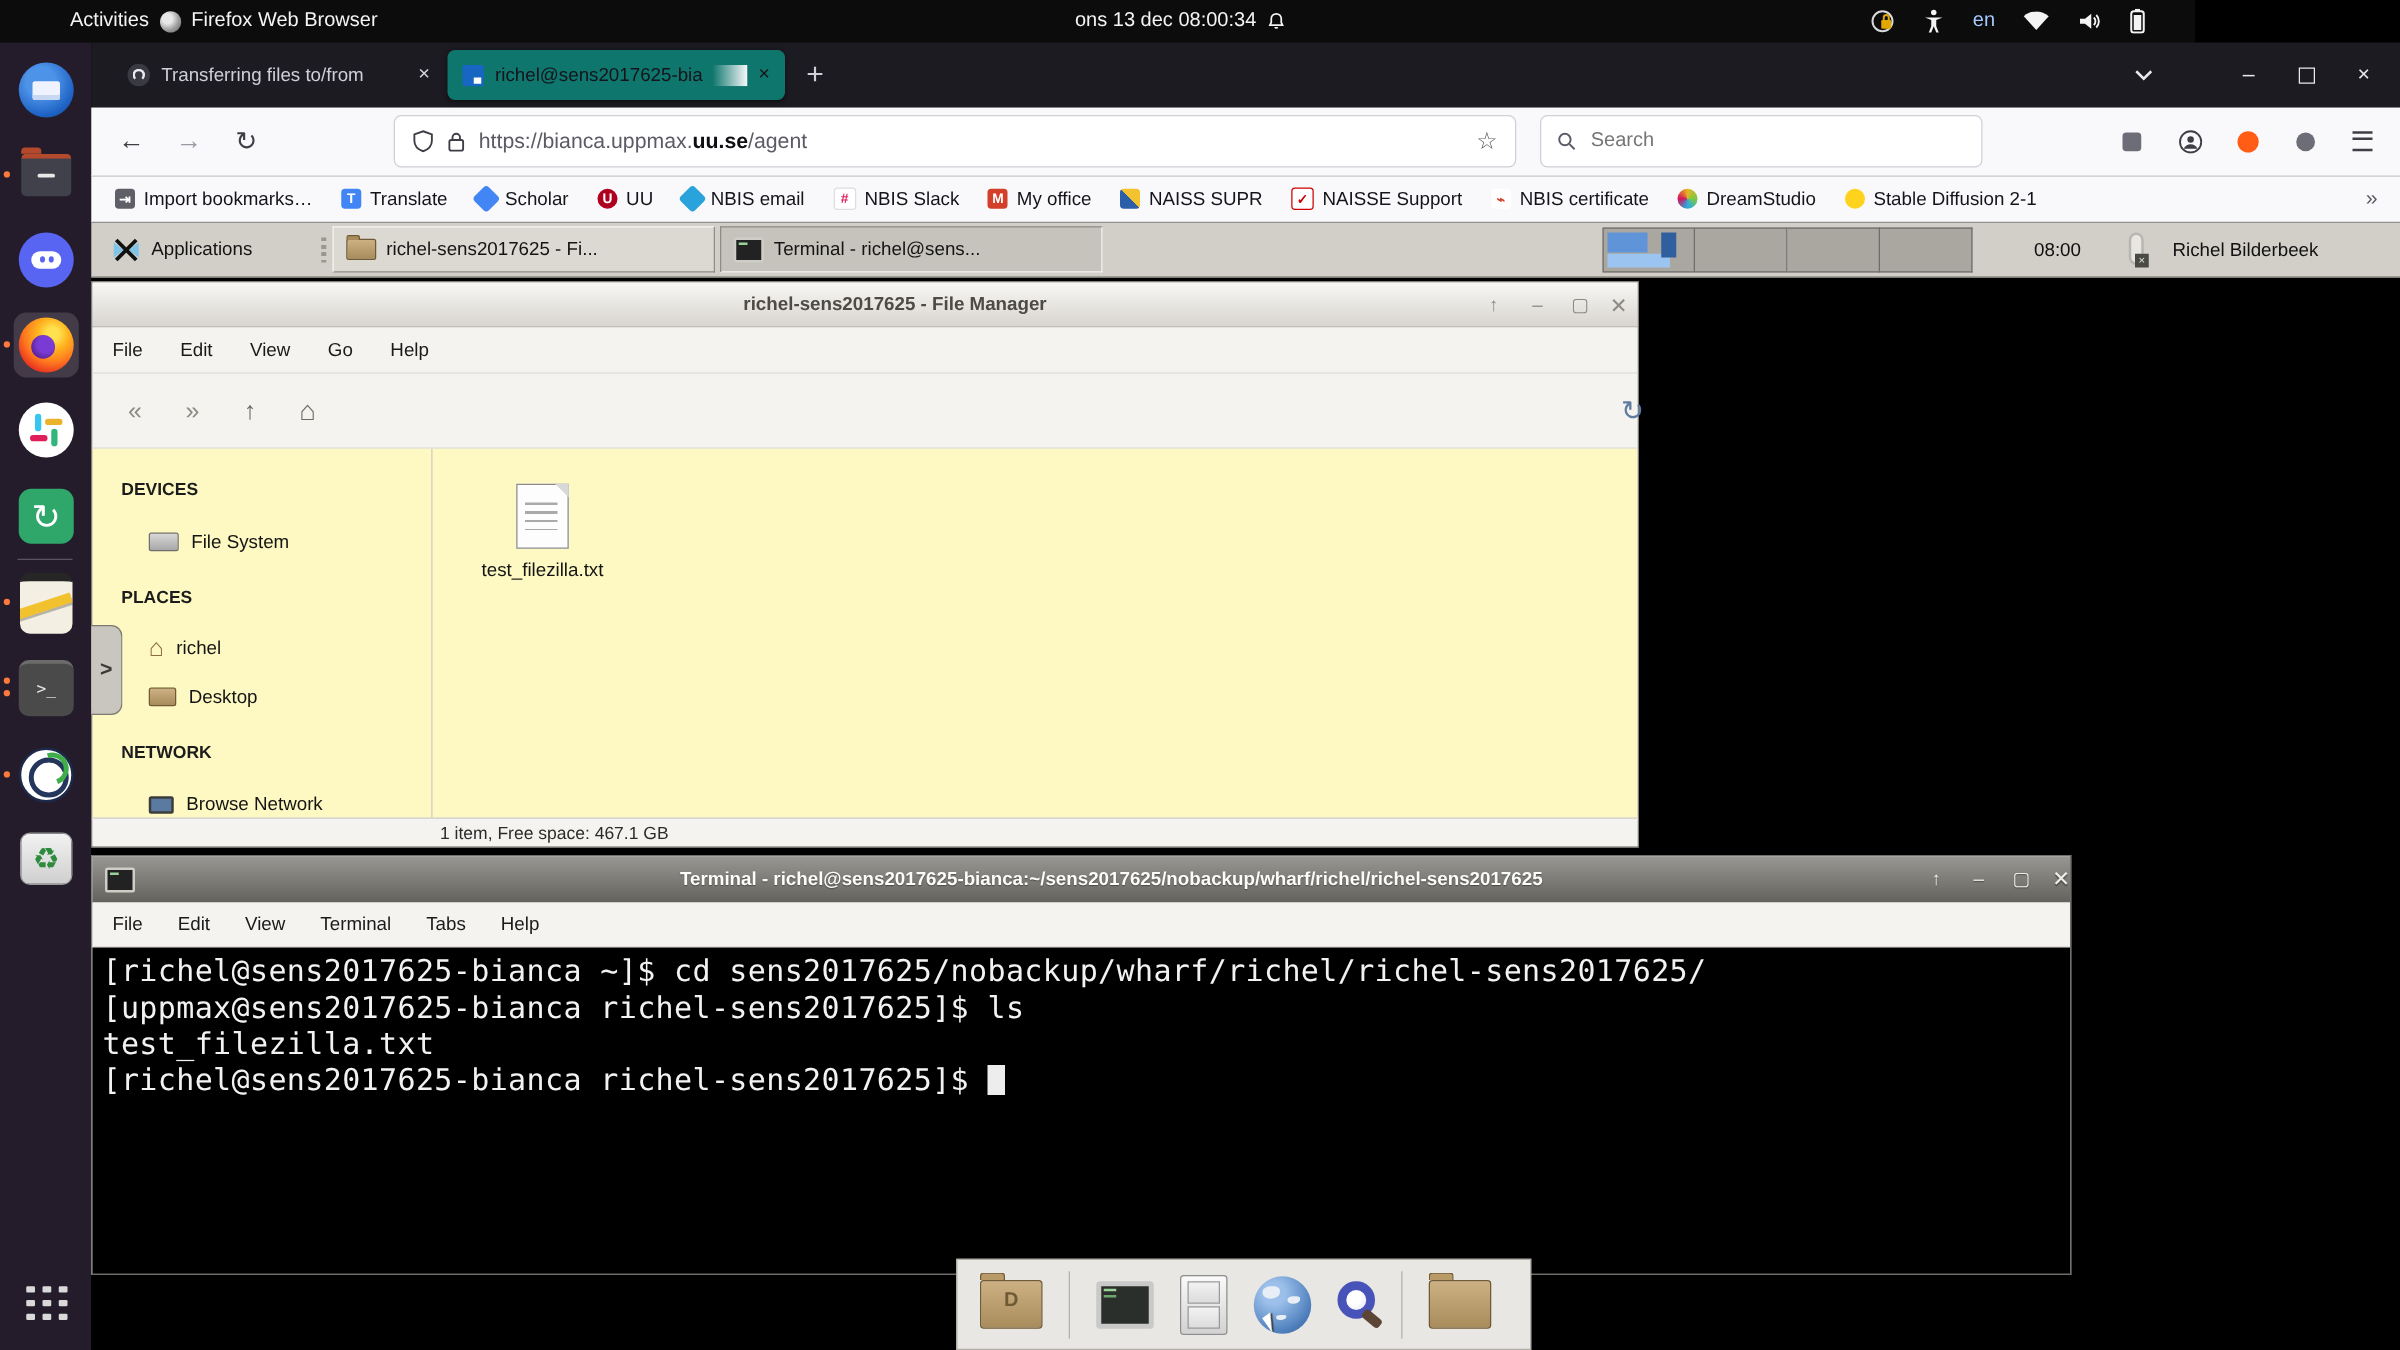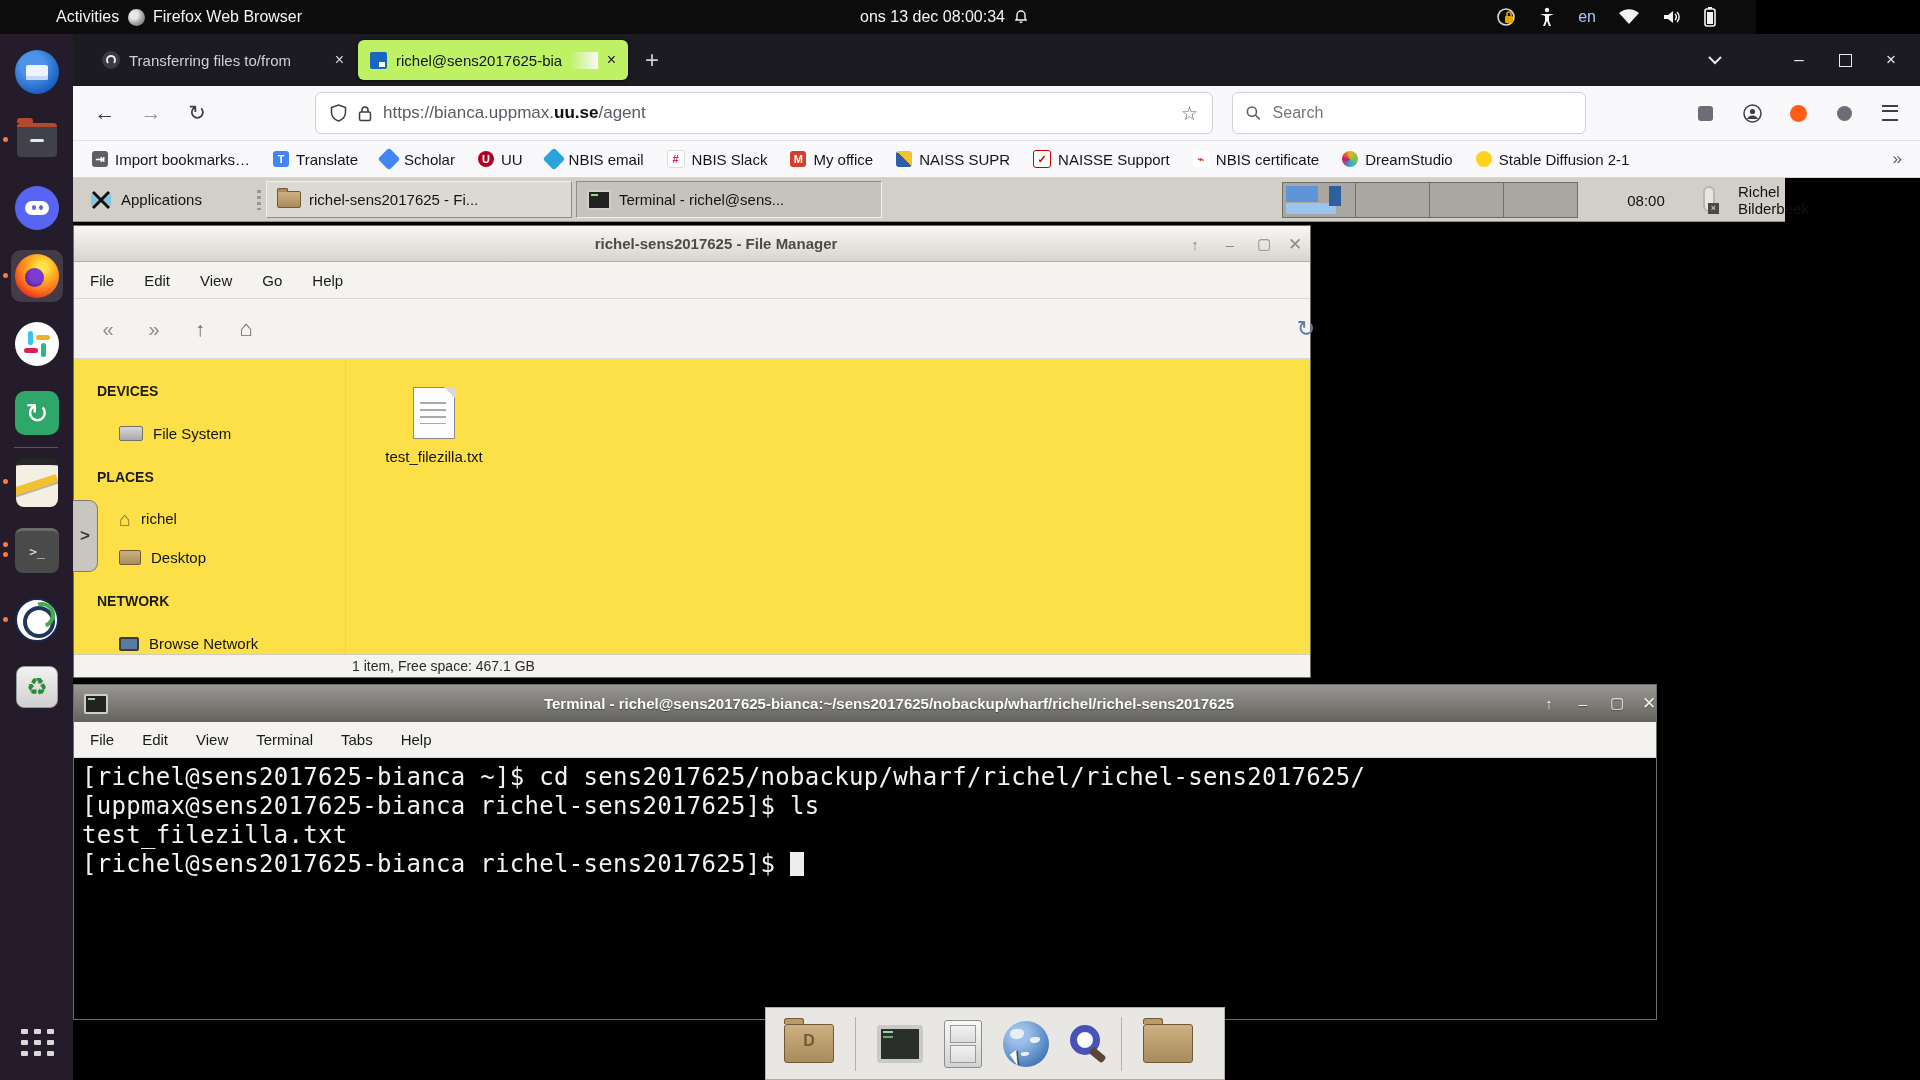--- a/index.html
+++ b/index.html
@@ -44,21 +44,21 @@
   .rings-icon::after{content:"";position:absolute;right:2px;top:2px;width:18px;height:18px;border:4px solid transparent;border-top-color:#3fae49;border-right-color:#3fae49;border-radius:50%;transform:rotate(25deg);}
   .trash-icon{width:40px;height:40px;border-radius:8px;background:linear-gradient(#f2f2f2,#cfcfcf);border:1px solid #9a9a9a;color:#2e8b3d;font-size:24px;display:flex;align-items:center;justify-content:center;}
   .grid-icon{display:grid;grid-template-columns:repeat(3,7px);grid-gap:6px;}
   .grid-icon i{width:7px;height:5px;background:#d9d9d9;border-radius:1px;}
 
   
   #tabstrip{position:absolute;left:73px;top:34px;width:1847px;height:52px;background:#1c1b22;color:#d8d8e0;}
   .tab{position:absolute;top:6px;height:40px;display:flex;align-items:center;gap:9px;padding:0 12px;font-size:15px;border-radius:6px;box-sizing:border-box;}
   #tab1{left:17px;width:266px;}
   #tab1 .title{color:#cfcfd8;}
-  #tab2{left:285px;width:270px;background:#bef264;color:#15141a;box-shadow:0 1px 4px rgba(0,0,0,.5);}
+  #tab2{left:285px;width:270px;background:#0f766e;color:#15141a;box-shadow:0 1px 4px rgba(0,0,0,.5);}
   .tab .title{white-space:nowrap;overflow:hidden;flex:1;position:relative;}
   .tab .fade{position:absolute;right:0;top:0;bottom:0;width:28px;}
   #tab1 .fade{background:linear-gradient(to right,rgba(28,27,34,0),#1c1b22);}
   #tab2 .fade{background:linear-gradient(to right,rgba(249,249,251,0),#f9f9fb);}
   .tab .close{font-size:16px;}
   .fav1{width:18px;height:18px;border-radius:50%;background:#3a3a43;position:relative;flex:none;}
   .fav1::after{content:"";position:absolute;left:4px;top:4px;width:10px;height:10px;border:2px solid #ececf0;border-radius:50%;border-bottom-color:transparent;box-sizing:border-box;}
   .fav2{width:17px;height:17px;flex:none;background:#1766c2;border-radius:2px;position:relative;}
   .fav2::after{content:"";position:absolute;right:2px;bottom:2px;width:6px;height:5px;background:#fff;}
   .newtab{position:absolute;left:572px;top:12px;font-size:24px;color:#cfcfd8;line-height:28px;}
@@ -78,21 +78,21 @@
   .gray-sq{width:15px;height:15px;border-radius:3px;background:#6d6d77;}
   #bookmarksbar{position:absolute;left:73px;top:141px;width:1847px;height:37px;background:#f9f9fb;border-bottom:1px solid #d4d4d8;display:flex;align-items:center;padding-left:19px;gap:23px;font-size:15px;color:#15141a;box-sizing:border-box;}
   .bm{display:flex;align-items:center;gap:7px;white-space:nowrap;}
   .bmi{width:16px;height:16px;border-radius:3px;flex:none;display:flex;align-items:center;justify-content:center;font-size:11px;color:#fff;font-weight:700;}
   #bm-overflow{margin-left:auto;margin-right:20px;color:#5b5b66;font-size:17px;letter-spacing:-2px;}
 
   
   #remote{position:absolute;left:73px;top:178px;width:1847px;height:902px;background:#000;}
 
   
-  #xtaskbar{position:absolute;left:0;top:0;width:1712px;height:44px;background:#d2cfc8;border-bottom:1px solid #8f8c85;box-sizing:border-box;}
+  #xtaskbar{position:absolute;left:0;top:0;width:1847px;height:44px;background:#d2cfc8;border-bottom:1px solid #8f8c85;box-sizing:border-box;}
   .xbtn{position:absolute;top:3px;height:37px;display:flex;align-items:center;gap:8px;padding:0 10px;font-size:15px;color:#141414;box-sizing:border-box;}
   .raised{background:#dcd9d3;border:1px solid #8f8c85;border-top-color:#f4f3f0;border-left-color:#f4f3f0;}
   .pressed{background:#c6c3bc;border:1px solid #8f8c85;border-bottom-color:#f4f3f0;border-right-color:#f4f3f0;}
   .xbtn .lbl{white-space:nowrap;overflow:hidden;max-width:250px;}
   .grip{position:absolute;left:184px;top:12px;width:4px;height:20px;background:repeating-linear-gradient(#9a978f 0 3px,transparent 3px 6px);}
   .folder-sm{width:22px;height:15px;background:linear-gradient(#cdb183,#a98c5c);border:1px solid #6f5a35;border-radius:2px;position:relative;flex:none;}
   .folder-sm::before{content:"";position:absolute;left:-1px;top:-4px;width:9px;height:3px;background:#a98c5c;border:1px solid #6f5a35;border-bottom:none;border-radius:2px 2px 0 0;}
   .term-sm{width:20px;height:16px;background:#222;border:2px solid #cfcdc7;border-radius:2px;position:relative;flex:none;}
   .term-sm::after{content:"";position:absolute;left:2px;top:2px;width:7px;height:2px;background:#9ad29a;}
   #pager{position:absolute;left:1209px;top:4px;height:36px;display:flex;}
@@ -112,21 +112,21 @@
   .wtitle{position:absolute;left:0;right:0;text-align:center;font-weight:700;font-size:15px;white-space:nowrap;padding-left:48px;}
   .wc{position:absolute;top:4px;width:30px;height:28px;display:flex;align-items:center;justify-content:center;font-size:15px;}
   .wc-light{color:#8e8b84;}
   .wc-dark{color:#efeee8;}
   .menubar{position:absolute;left:0;right:0;display:flex;align-items:center;gap:30px;padding-left:16px;background:#f4f3f0;border-bottom:1px solid #dcd9d3;font-size:15px;color:#1a1a1a;box-sizing:border-box;}
 
   
   #fm-toolbar{position:absolute;left:0;right:0;top:73px;height:60px;background:#f4f3f0;border-bottom:1px solid #dcd9d3;box-sizing:border-box;}
   .fmnav{position:absolute;top:13px;width:36px;height:34px;display:flex;align-items:center;justify-content:center;font-size:20px;color:#8e8b84;}
   #fm-path{position:absolute;left:231px;top:9px;width:973px;height:42px;background:#fff;border:1px solid #aaa7a0;border-radius:4px;display:flex;align-items:center;gap:10px;padding:0 10px;box-sizing:border-box;font-size:16px;color:#141414;white-space:nowrap;overflow:hidden;}
-  #fm-body{position:absolute;left:0;right:0;top:133px;height:297px;background:#fde047;}
+  #fm-body{position:absolute;left:0;right:0;top:133px;height:297px;background:#fef9c3;}
   #fm-sidebar{position:absolute;left:0;top:0;bottom:0;width:272px;border-right:1px solid #cfccc6;box-sizing:border-box;}
   .sb-header{position:absolute;left:23px;font-size:14px;font-weight:700;color:#1c1c1c;}
   .sb-item{position:absolute;left:45px;display:flex;align-items:center;gap:10px;font-size:15px;color:#141414;}
   .disk-ic{width:22px;height:13px;background:linear-gradient(#d8d8d8,#a8a8a8);border:1px solid #6f6f6f;border-radius:2px;}
   .home-ic{color:#8a6d3b;font-size:20px;line-height:14px;}
   .desk-ic{width:20px;height:13px;background:linear-gradient(#cdb183,#a98c5c);border:1px solid #6f5a35;border-radius:2px;}
   .net-ic{width:20px;height:14px;background:#5a7aa0;border:2px solid #3c3c3c;border-radius:2px;box-sizing:border-box;}
   #fm-files{position:absolute;left:272px;right:0;top:0;bottom:0;}
   .ficon{width:40px;height:50px;background:#fdfdfd;border:1px solid #8a8a8a;position:relative;margin:0 auto;}
   .ficon::before{content:"";position:absolute;right:-1px;top:-1px;border-style:solid;border-width:0 11px 11px 0;border-color:transparent #d8d8d8 transparent transparent;}

